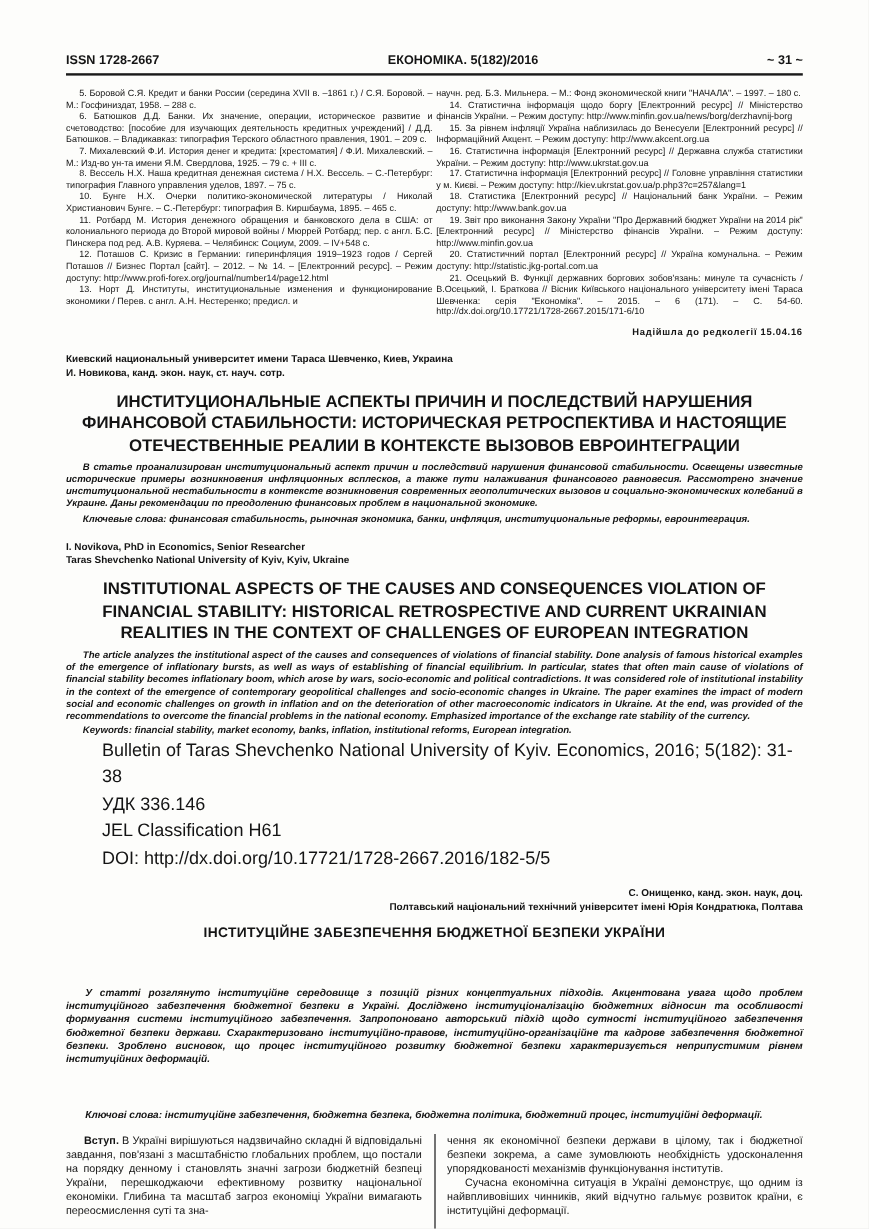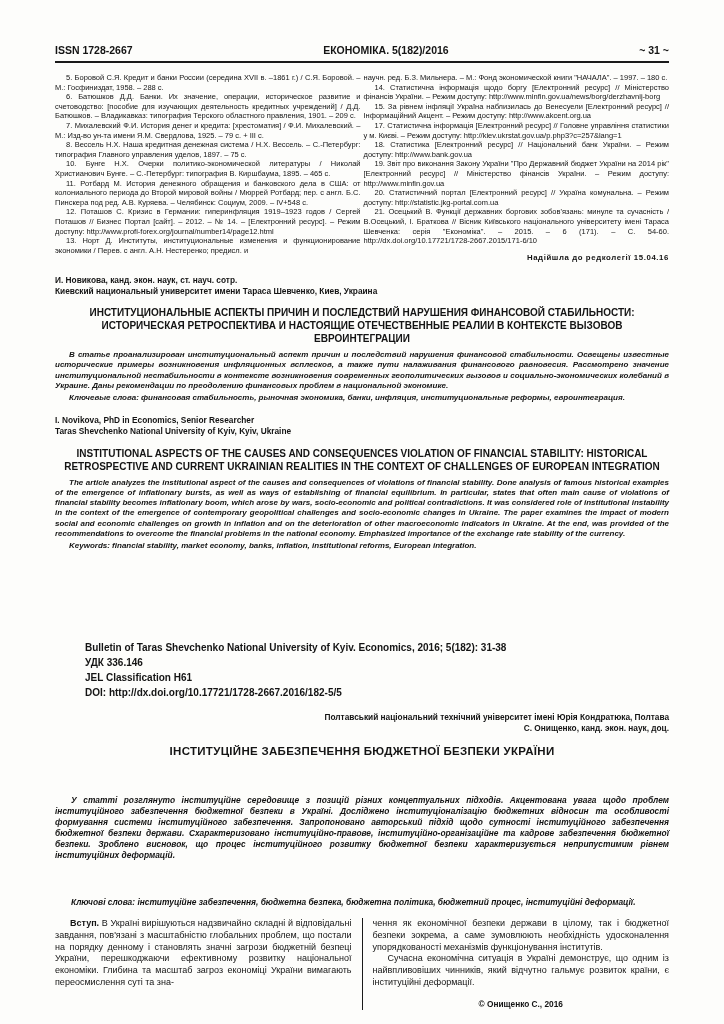--- a/index.html
+++ b/index.html
@@ -17,30 +17,30 @@
   .header-rule { border-bottom:2px solid #1a1a1a; margin-top:5px; }
 
   .refs { display:flex; gap:3px; margin-top:10px; }
   .refs .col { flex:1; min-width:0; font-size:7.5px; line-height:1.28; text-align:justify; }
   .ref { text-indent:11px; word-break:break-word; }
   .ref.cont { text-indent:0; }
   .received { text-align:right; font-weight:bold; font-size:7.8px; margin-top:7px; letter-spacing:0.6px; }
 
   .author-block { margin-top:12px; font-weight:bold; font-size:8.3px; line-height:1.35; }
   .author-block.align-right { text-align:right; }
-  .article-title { margin-top:9px; text-align:center; font-weight:bold; font-size:10px; line-height:1.3; }
+  .article-title { margin-top:9px; text-align:center; font-weight:bold; font-size:14px; line-height:1.3; }
   .article-title.ua { font-size:11.5px; margin-top:10px; letter-spacing:0.3px; }
   .abstract { margin-top:5px; font-size:8px; font-weight:bold; font-style:italic;
     text-align:justify; line-height:1.28; text-indent:14px; word-break:break-word; }
   .keywords { margin-top:2px; }
   .abstract.ua-size { font-size:8.4px; line-height:1.3; text-indent:16px;margin-top:36px; }
 
   .spacer { flex:1; }
 
-  .citation-block { padding-left:30px; font-weight:bold; font-size:10px; line-height:1.5; }
+  .citation-block { padding-left:30px; font-weight:normal; font-size:15px; line-height:1.5; }
 
   .body-cols { display:flex; margin-top:10px; }
   .bcol { flex:1; min-width:0; font-size:9px; line-height:1.32; text-align:justify; }
   .bcol.left-col { padding-right:10px; }
   .bcol.right-col { padding-left:10px; display:flex; flex-direction:column; }
   .vdivider { width:1px; background:#1a1a1a; }
   .body-p { text-indent:15px; }
   .body-p.noindent { text-indent:0; }
   .copyright { text-align:center; font-weight:bold; font-size:8.3px; margin-top:auto; padding-top:10px; }
 </style>
@@ -77,38 +77,39 @@
         <p class="ref">13. Норт Д. Институты, институциональные изменения и функционирование экономики / Перев. с англ. А.Н. Нестеренко; предисл. и</p>
       </div>
     <div class="col">
       <p class="ref cont">научн. ред. Б.З. Мильнера. – М.: Фонд экономической книги "НАЧАЛА". – 1997. – 180 с.</p>
       <div>
 
           <p class="ref">14. Статистична інформація щодо боргу [Електронний ресурс] // Міністерство фінансів України. – Режим доступу: http://www.minfin.gov.ua/news/borg/derzhavnij-borg</p>
 
           <p class="ref">15. За рівнем інфляції Україна наблизилась до Венесуели [Електронний ресурс] // Інформаційний Акцент. – Режим доступу: http://www.akcent.org.ua</p>
 
+          <p class="ref">16. Статистична інформація [Електронний ресурс] // Державна служба статистики України. – Режим доступу: http://www.ukrstat.gov.ua</p>
 
           <p class="ref">17. Статистична інформація [Електронний ресурс] // Головне управління статистики у м. Києві. – Режим доступу: http://kiev.ukrstat.gov.ua/p.php3?c=257&amp;lang=1</p>
 
           <p class="ref">18. Статистика [Електронний ресурс] // Національний банк України. – Режим доступу: http://www.bank.gov.ua</p>
 
           <p class="ref">19. Звіт про виконання Закону України "Про Державний бюджет України на 2014 рік" [Електронний ресурс] // Міністерство фінансів України. – Режим доступу: http://www.minfin.gov.ua</p>
 
           <p class="ref">20. Статистичний портал [Електронний ресурс] // Україна комунальна. – Режим доступу: http://statistic.jkg-portal.com.ua</p>
 
           <p class="ref">21. Осецький В. Функції державних боргових зобов'язань: минуле та сучасність / В.Осецький, І. Браткова // Вісник Київського національного університету імені Тараса Шевченка: серія "Економіка". – 2015. – 6 (171). – С. 54-60. http://dx.doi.org/10.17721/1728-2667.2015/171-6/10</p>
         </div>
       <p class="received">Надійшла до редколегії 15.04.16</p>
     </div>
   </section>
 
   <div class="author-block">
+    <div>Киевский национальный университет имени Тараса Шевченко, Киев, Украина</div>
     <div>И. Новикова, канд. экон. наук, ст. науч. сотр.</div>
-    <div>Киевский национальный университет имени Тараса Шевченко, Киев, Украина</div>
   </div>
   <h1 class="article-title">ИНСТИТУЦИОНАЛЬНЫЕ АСПЕКТЫ ПРИЧИН И ПОСЛЕДСТВИЙ НАРУШЕНИЯ ФИНАНСОВОЙ СТАБИЛЬНОСТИ: ИСТОРИЧЕСКАЯ РЕТРОСПЕКТИВА И НАСТОЯЩИЕ ОТЕЧЕСТВЕННЫЕ РЕАЛИИ В КОНТЕКСТЕ ВЫЗОВОВ ЕВРОИНТЕГРАЦИИ</h1>
   <p class="abstract">В статье проанализирован институциональный аспект причин и последствий нарушения финансовой стабильности. Освещены известные исторические примеры возникновения инфляционных всплесков, а также пути налаживания финансового равновесия. Рассмотрено значение институциональной нестабильности в контексте возникновения современных геополитических вызовов и социально-экономических колебаний в Украине. Даны рекомендации по преодолению финансовых проблем в национальной экономике.</p>
   <p class="abstract keywords">Ключевые слова: финансовая стабильность, рыночная экономика, банки, инфляция, институциональные реформы, евроинтеграция.</p>
 
   <div class="author-block">
     <div>I. Novikova, PhD in Economics, Senior Researcher</div>
     <div>Taras Shevchenko National University of Kyiv, Kyiv, Ukraine</div>
   </div>
   <h1 class="article-title">INSTITUTIONAL ASPECTS OF THE CAUSES AND CONSEQUENCES VIOLATION OF FINANCIAL STABILITY: HISTORICAL RETROSPECTIVE AND CURRENT UKRAINIAN REALITIES IN THE CONTEXT OF CHALLENGES OF EUROPEAN INTEGRATION</h1>
@@ -118,22 +119,22 @@
   <div class="spacer"></div>
 
   <div class="citation-block">
     <div>Bulletin of Taras Shevchenko National University of Kyiv. Economics, 2016; 5(182): 31-38</div>
     <div>УДК 336.146</div>
     <div>JEL Classification H61</div>
     <div>DOI: http://dx.doi.org/10.17721/1728-2667.2016/182-5/5</div>
   </div>
 
   <div class="author-block align-right">
+    <div>С. Онищенко, канд. экон. наук, доц.</div>
     <div>Полтавський національний технічний університет імені Юрія Кондратюка, Полтава</div>
-    <div>С. Онищенко, канд. экон. наук, доц.</div>
   </div>
   <h1 class="article-title ua">ІНСТИТУЦІЙНЕ ЗАБЕЗПЕЧЕННЯ БЮДЖЕТНОЇ БЕЗПЕКИ УКРАЇНИ</h1>
   <p class="abstract ua-size">У статті розглянуто інституційне середовище з позицій різних концептуальних підходів. Акцентована увага щодо проблем інституційного забезпечення бюджетної безпеки в Україні. Досліджено інституціоналізацію бюджетних відносин та особливості формування системи інституційного забезпечення. Запропоновано авторський підхід щодо сутності інституційного забезпечення бюджетної безпеки держави. Схарактеризовано інституційно-правове, інституційно-організаційне та кадрове забезпечення бюджетної безпеки. Зроблено висновок, що процес інституційного розвитку бюджетної безпеки характеризується неприпустимим рівнем інституційних деформацій.</p>
   <p class="abstract ua-size keywords">Ключові слова: інституційне забезпечення, бюджетна безпека, бюджетна політика, бюджетний процес, інституційні деформації.</p>
 
   <section class="body-cols">
     <div class="bcol left-col">
       <p class="body-p"><b>Вступ.</b><span> В Україні вирішуються надзвичайно складні й відповідальні завдання, пов'язані з масштабністю глобальних проблем, що постали на порядку денному і становлять значні загрози бюджетній безпеці України, перешкоджаючи ефективному розвитку національної економіки. Глибина та масштаб загроз економіці України вимагають переосмислення суті та зна-</span></p>
     </div>
     <div class="vdivider"></div>

